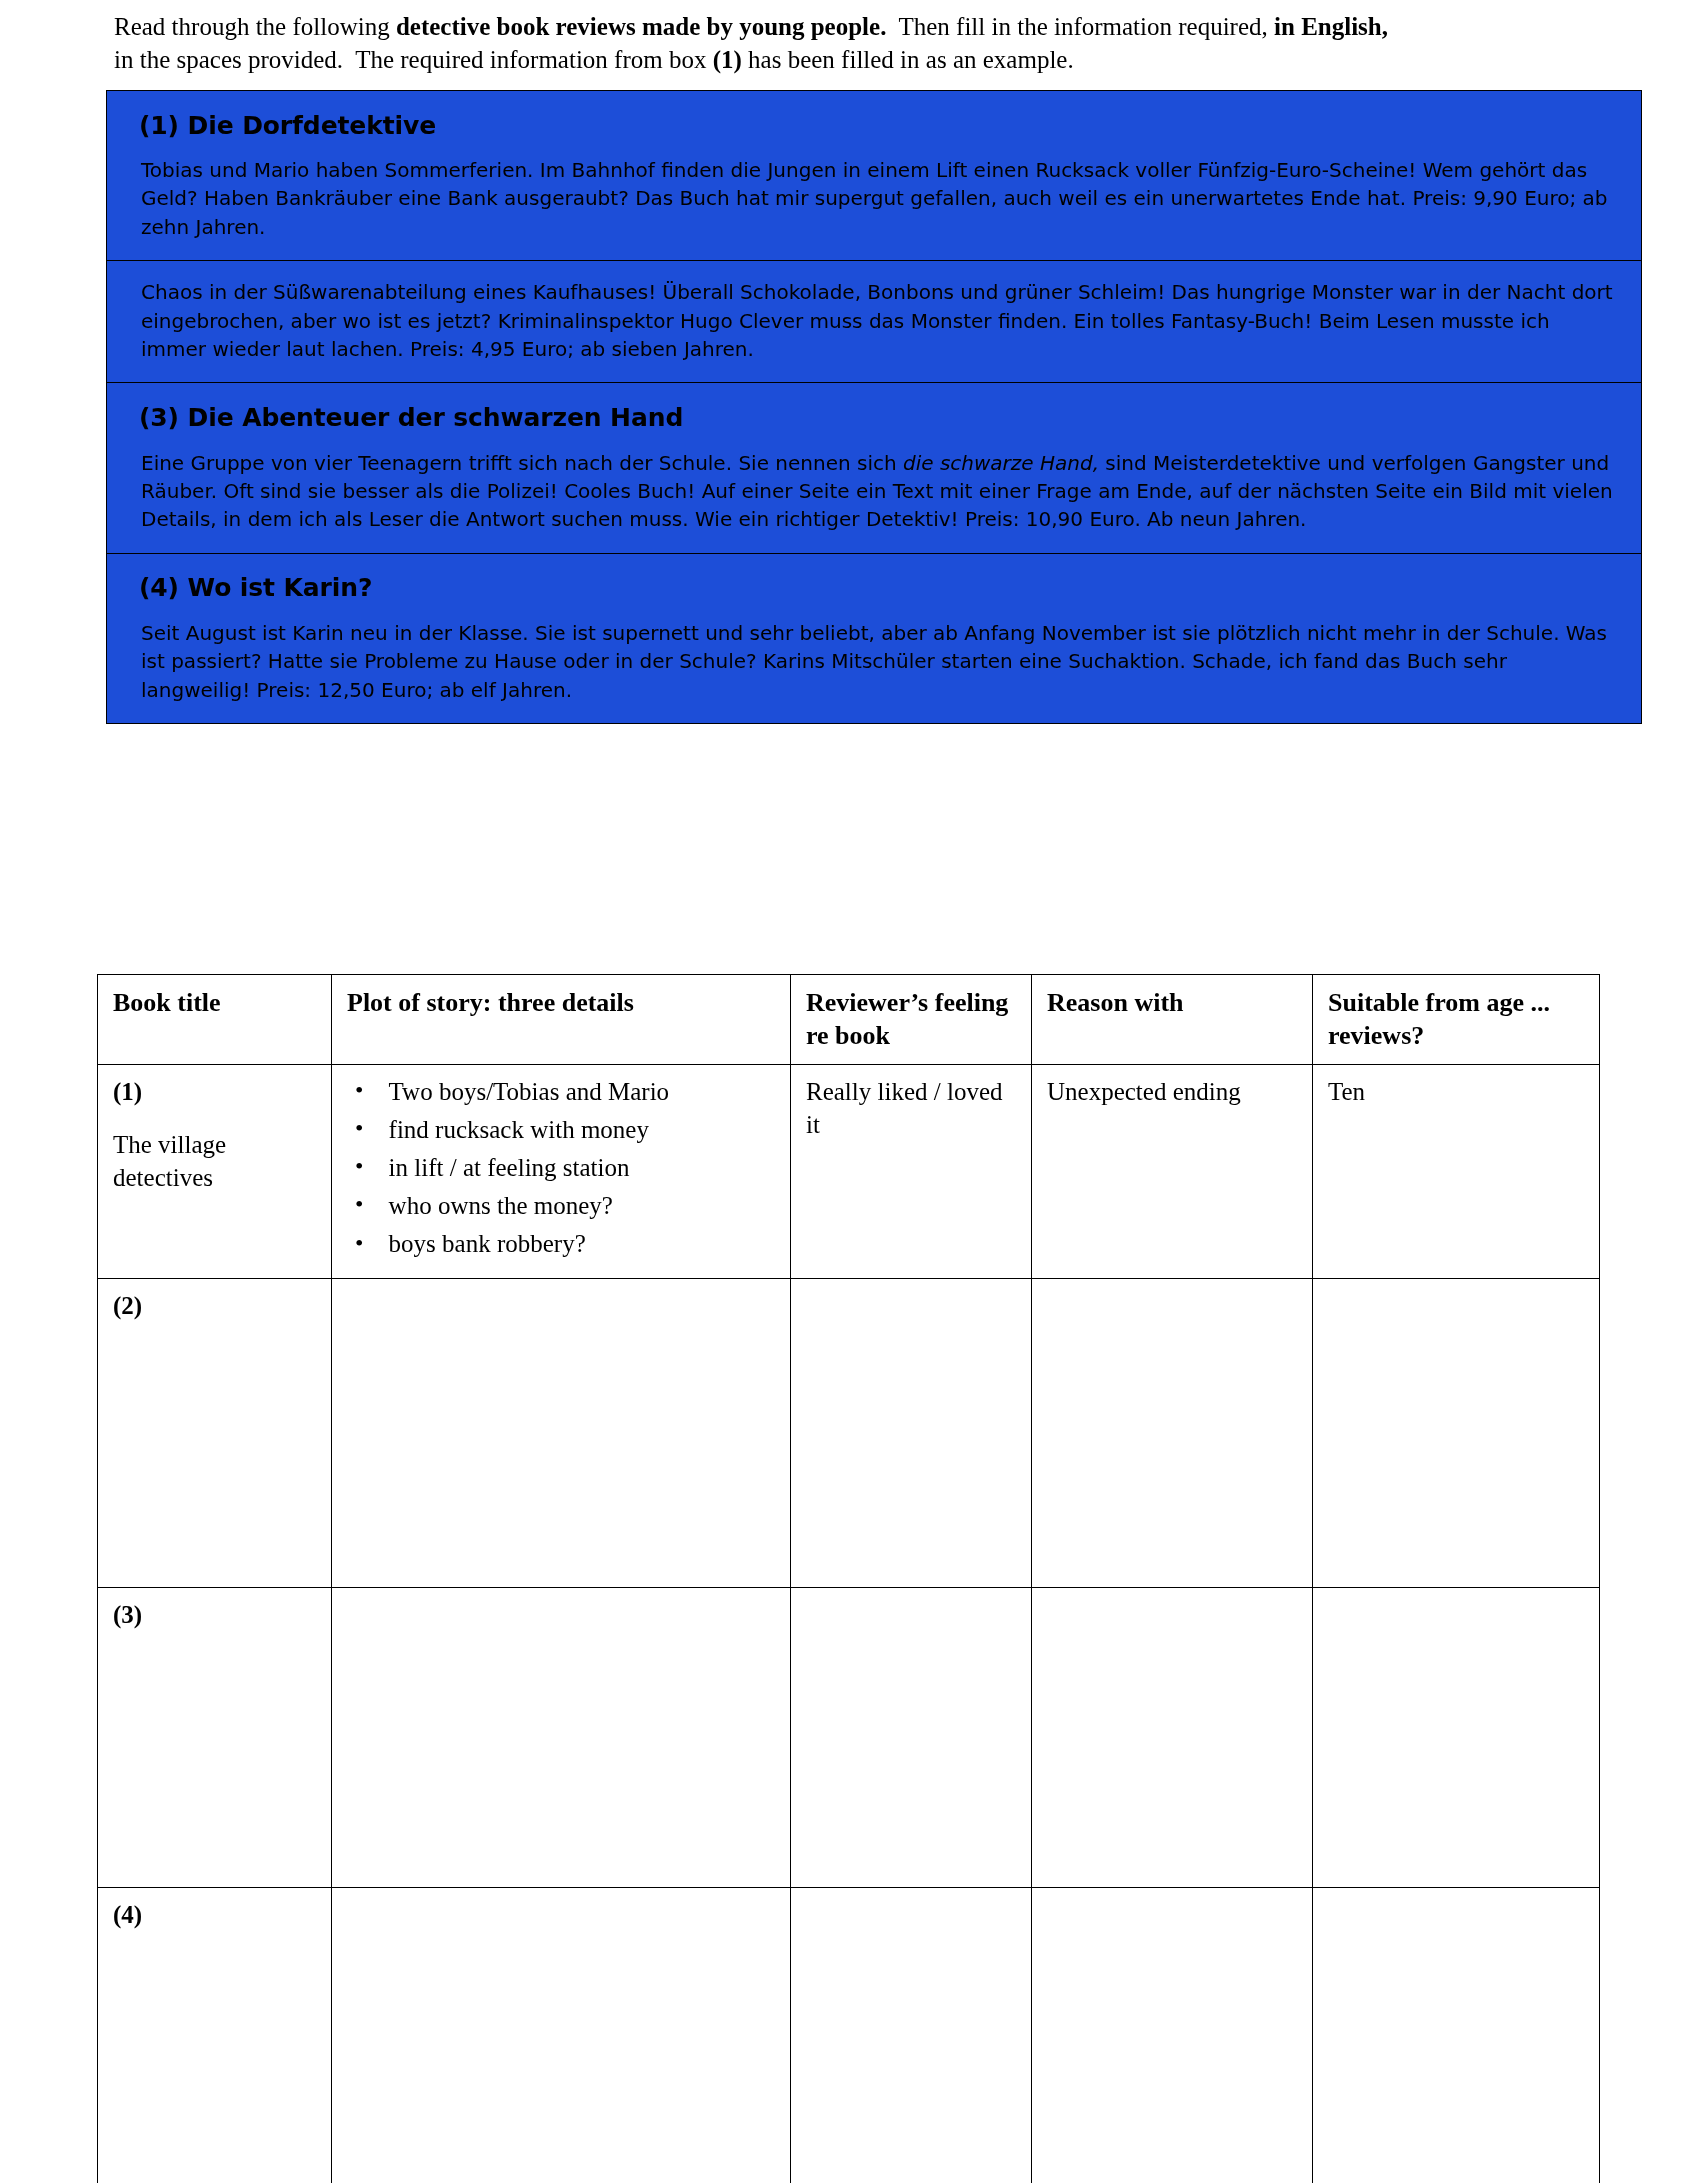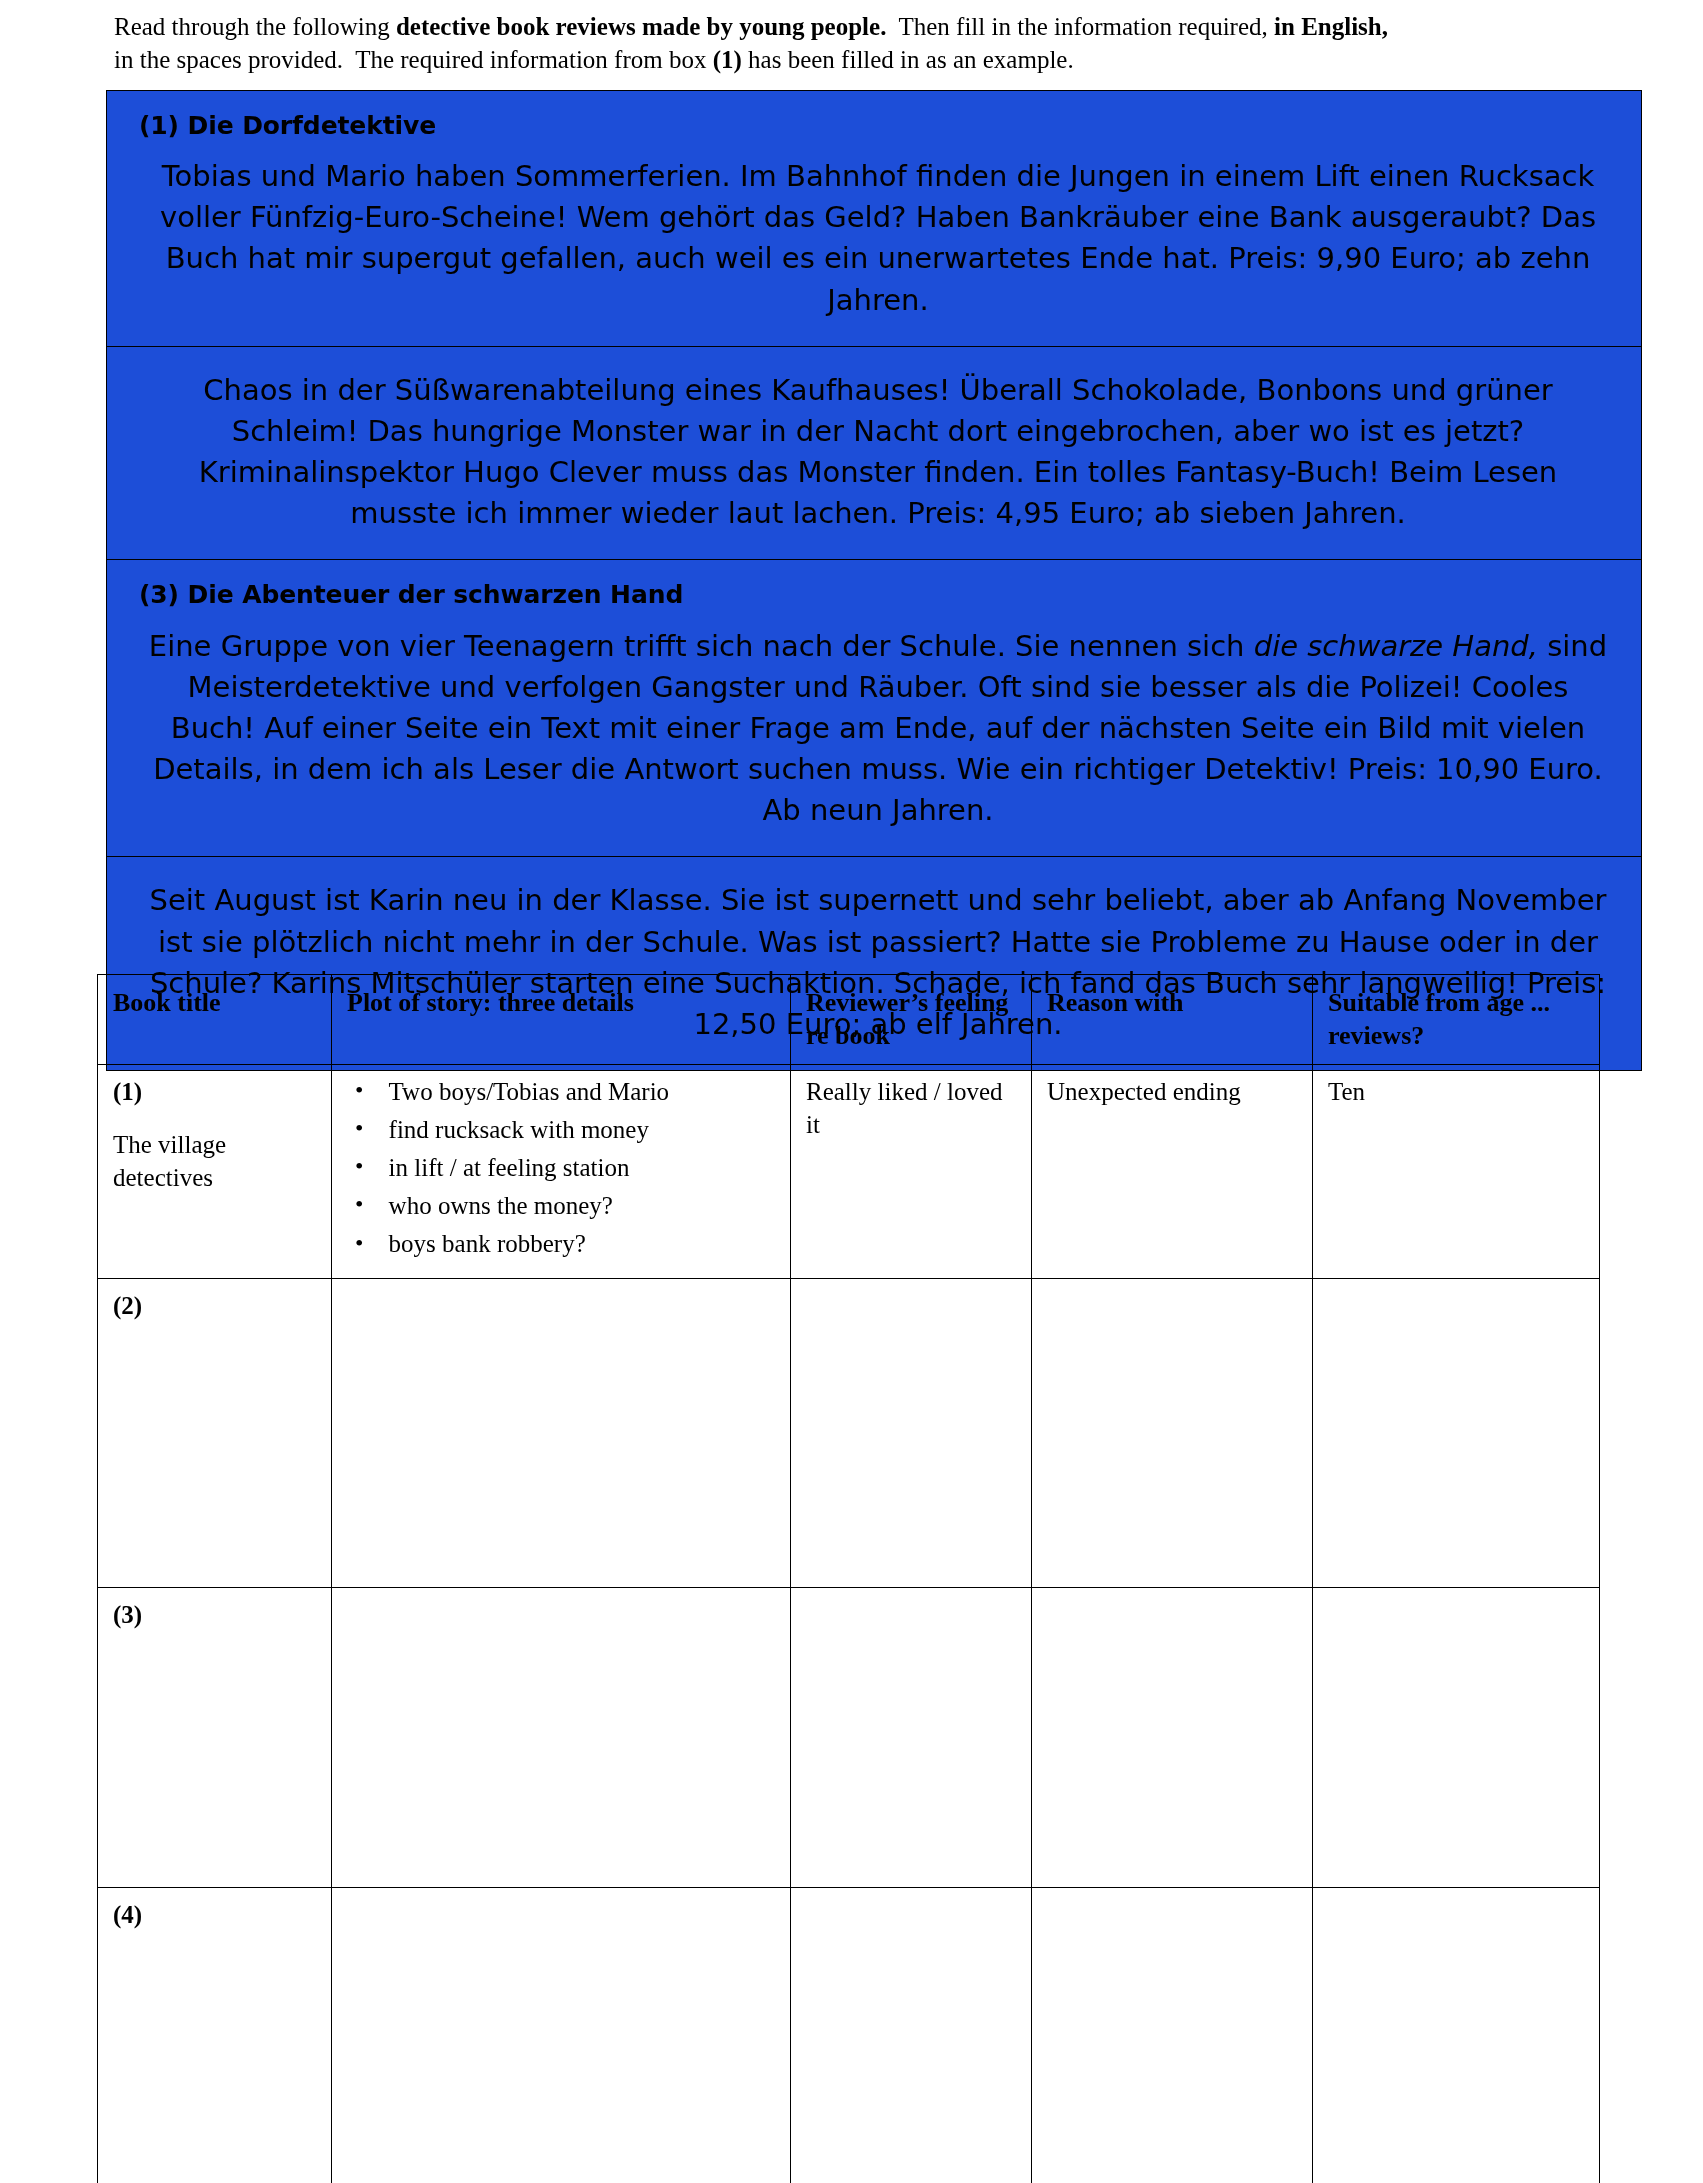--- a/index.html
+++ b/index.html
@@ -58,24 +58,24 @@
   .review-title {
     font-family: "DejaVu Sans", sans-serif;
     font-weight: bold;
     font-size: 25px;
     letter-spacing: -0.1px;
     margin: 5.6px 0 17px 0;
     line-height: 1.1;
   }
   .review-text {
     font-family: "DejaVu Sans", sans-serif;
-    font-size: 29px;
+    font-size: 20px;
     line-height: 1.42;
-    margin: 8px;
-    text-align: center;
+    margin: 2px;
+    text-align: left;
   }
   .review-text i { font-style: italic; }
 
   
   .answer-table {
     position: absolute;
     left: 97px;
     top: 974px;
     width: 1502px;
     border-collapse: collapse;
@@ -160,20 +160,21 @@
     <div class="review-box">
       <p class="review-text"><span>Chaos in der Süßwarenabteilung eines Kaufhauses!  Überall Schokolade, Bonbons und grüner Schleim!  Das hungrige Monster war in der Nacht dort eingebrochen, aber wo ist es jetzt?  Kriminalinspektor Hugo Clever muss das Monster finden.  Ein tolles Fantasy-Buch!  Beim Lesen musste ich immer wieder laut lachen.  Preis: 4,95 Euro; ab sieben Jahren.</span><i></i><span></span></p>
     </div>
 
     <div class="review-box">
       <div class="review-title">(3) Die Abenteuer der schwarzen Hand</div>
       <p class="review-text"><span>Eine Gruppe von vier Teenagern trifft sich nach der Schule.  Sie nennen sich </span><i>die schwarze Hand,</i><span> sind Meisterdetektive und verfolgen Gangster und Räuber.  Oft sind sie besser als die Polizei!  Cooles Buch!  Auf einer Seite ein Text mit einer Frage am Ende, auf der nächsten Seite ein Bild mit vielen Details, in dem ich als Leser die Antwort suchen muss.  Wie ein richtiger Detektiv!  Preis: 10,90 Euro.  Ab neun Jahren.</span></p>
     </div>
 
     <div class="review-box">
+      <div class="review-title">(4) Wo ist Karin?</div>
       <p class="review-text"><span>Seit August ist Karin neu in der Klasse.  Sie ist supernett und sehr beliebt, aber ab Anfang November ist sie plötzlich nicht mehr in der Schule.  Was ist passiert?  Hatte sie Probleme zu Hause oder in der Schule?  Karins Mitschüler starten eine Suchaktion.  Schade, ich fand das Buch sehr langweilig!  Preis: 12,50 Euro; ab elf Jahren.</span><i></i><span></span></p>
     </div>
 
   </div>
 
   <table class="answer-table">
     <thead>
       <tr>
         <th class="col-title">Book title</th>
         <th class="col-plot">Plot of story: three details</th>

